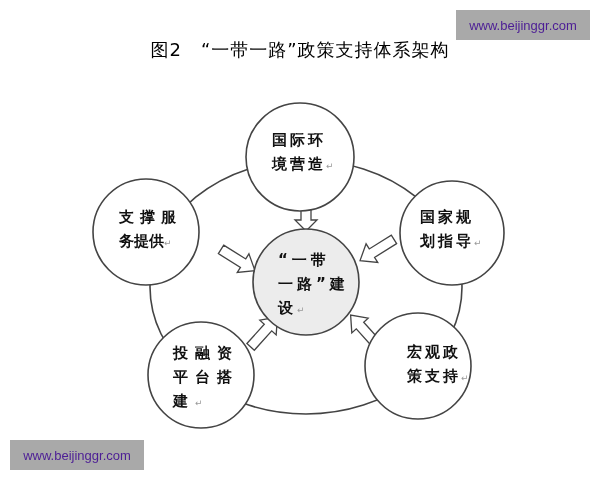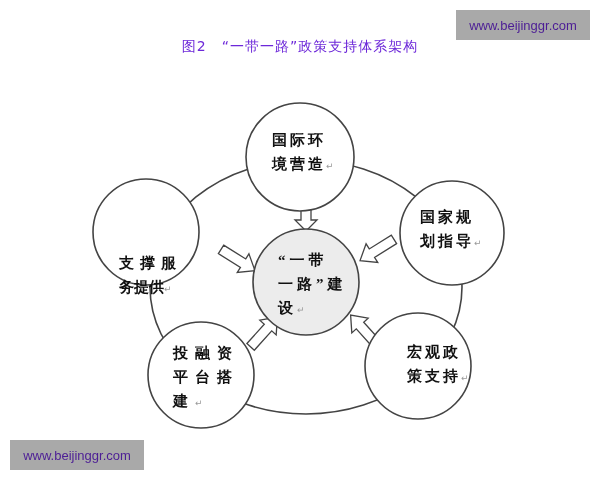--- a/index.html
+++ b/index.html
@@ -1,19 +1,19 @@
 <!DOCTYPE html>
 <html><head>
   <meta charset="utf-8">
   <style>
     html, body { margin:0; padding:0; }
     body { width:600px; height:480px; background:#ffffff; position:relative; overflow:hidden;
            font-family: "DejaVu Sans", sans-serif; }
-    .title { position:absolute; left:0; width:600px; top:38px; text-align:center; font-size:14px;
-             color:#6d28d9; letter-spacing:1px; }
+    .title { position:absolute; left:0; width:600px; top:38px; text-align:center; font-size:18px;
+             color:#000000; letter-spacing:1px; }
     .wm { position:absolute; background:#a9a9a9; color:#4c1d95; font-size:13px; font-family:"Liberation Sans", sans-serif;
           display:flex; align-items:center; justify-content:center; }
     .wm-top { left:456px; top:10px; width:134px; height:30px; }
     .wm-bot { left:10px; top:440px; width:134px; height:30px; }
     svg { position:absolute; left:0; top:0; }
     .lbl { position:absolute; font-weight:bold; color:#111; font-size:15px; line-height:24px; text-align:left; letter-spacing:3px; }
     .ret { font-size:9px; color:#999; font-weight:normal; letter-spacing:0; }
   </style>
 </head>
 <body>
@@ -71,24 +71,24 @@
   <div>宏观政</div>
   <div><span>策支持</span><span class="ret">↵</span></div>
 </div>
 
 <div class="lbl" style="left:173px; top:341px; letter-spacing:7px;">
   <div>投融资</div>
   <div>平台搭</div>
   <div><span>建</span><span class="ret">↵</span></div>
 </div>
 
-<div class="lbl" style="left:119px; top:205px; letter-spacing:6px;margin-top:46px;">
+<div class="lbl" style="left:119px; top:205px; letter-spacing:6px;">
   <div>支撑服</div>
   <div style="letter-spacing:0;"><span>务提供</span><span class="ret">↵</span></div>
 </div>
 
-<div class="lbl" style="left:278px; top:248px; letter-spacing:4px;font-family:Liberation Serif, serif;">
+<div class="lbl" style="left:278px; top:248px; letter-spacing:4px;">
   <div>“一带</div>
   <div>一路”建</div>
   <div><span>设</span><span class="ret">↵</span></div>
 </div>
 
 <div class="wm wm-bot">www.beijinggr.com</div>
 
 </body></html>

